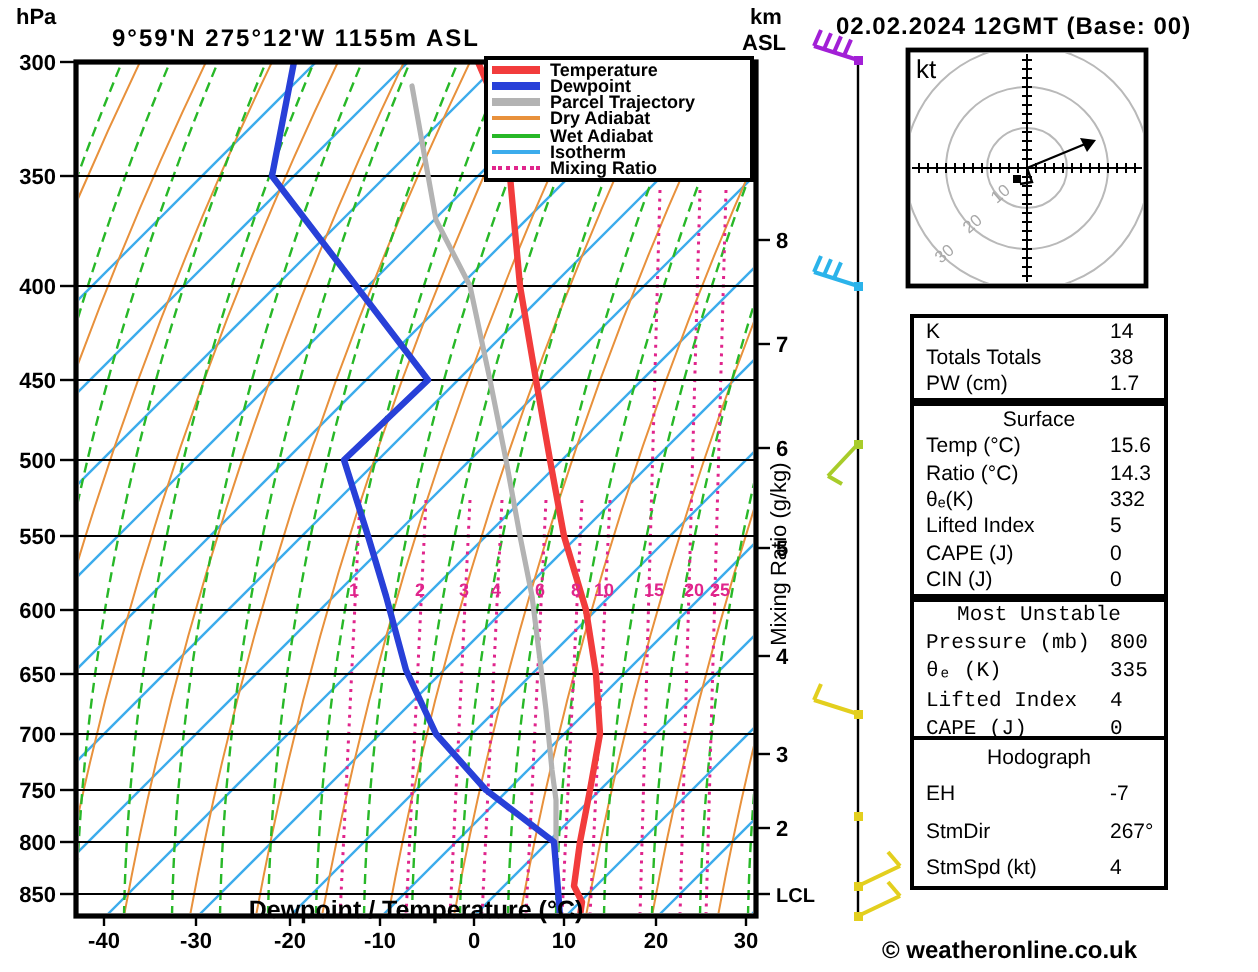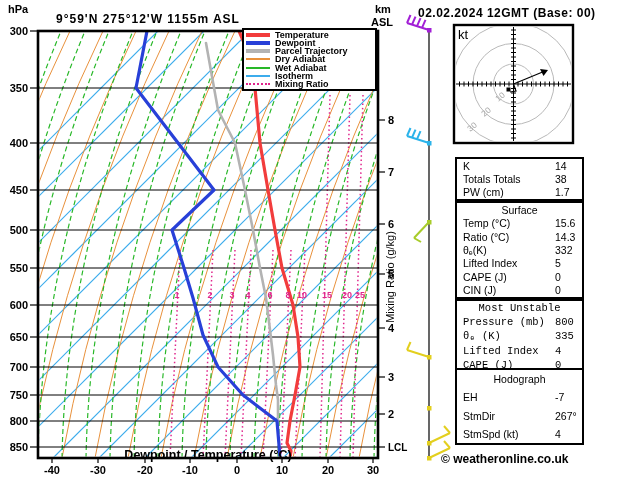--- a/index.html
+++ b/index.html
@@ -312,21 +312,21 @@
   </svg>
 
   <div class="abs b" style="left:8px;top:3px;font-size:11px;">hPa</div>
   <div class="abs b" style="left:56px;top:12px;font-size:12px;letter-spacing:1px;">9°59'N 275°12'W 1155m ASL</div>
   <div class="abs b" style="left:375px;top:3px;font-size:11px;">km</div>
   <div class="abs b" style="left:371px;top:16px;font-size:11px;">ASL</div>
   <div class="abs b" style="left:418px;top:6px;font-size:12px;letter-spacing:0.5px;">02.02.2024 12GMT (Base: 00)</div>
   <div class="abs b" style="left:38px;top:448px;width:340px;text-align:center;font-size:12.5px;">Dewpoint / Temperature (°C)</div>
   <div class="abs rot" style="left:325px;top:271px;width:130px;text-align:center;font-size:11px;">Mixing Ratio (g/kg)</div>
   <div class="abs" style="left:458px;top:27px;font-size:13px;">kt</div>
-  <div class="abs b" style="left:441px;top:452px;font-size:12px;text-align:right;">© weatheronline.co.uk</div>
+  <div class="abs b" style="left:441px;top:468px;font-size:12px;text-align:right;">© weatheronline.co.uk</div>
 
   <div class="legend" id="legend">
       <div class="legend-row">
         <div class="legend-swatch" style="height: 4px; background: rgb(242, 60, 60);"></div>
         <span class="legend-label">Temperature</span>
       </div>
       <div class="legend-row">
         <div class="legend-swatch" style="height: 4px; background: rgb(40, 64, 216);"></div>
         <span class="legend-label">Dewpoint</span>
       </div>

